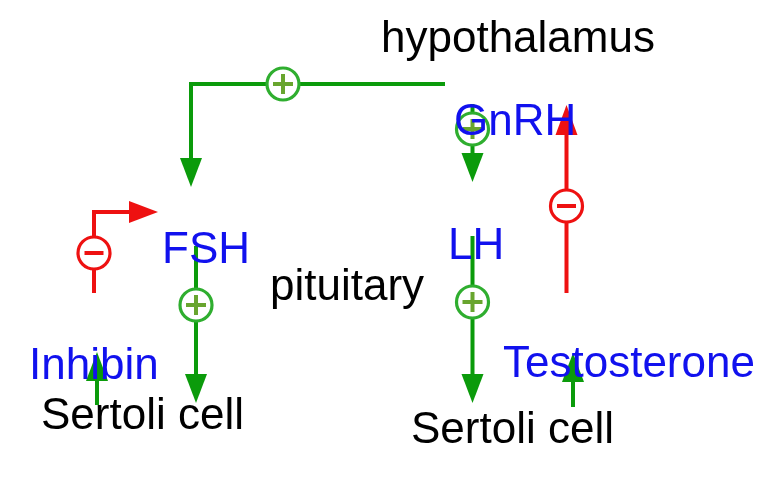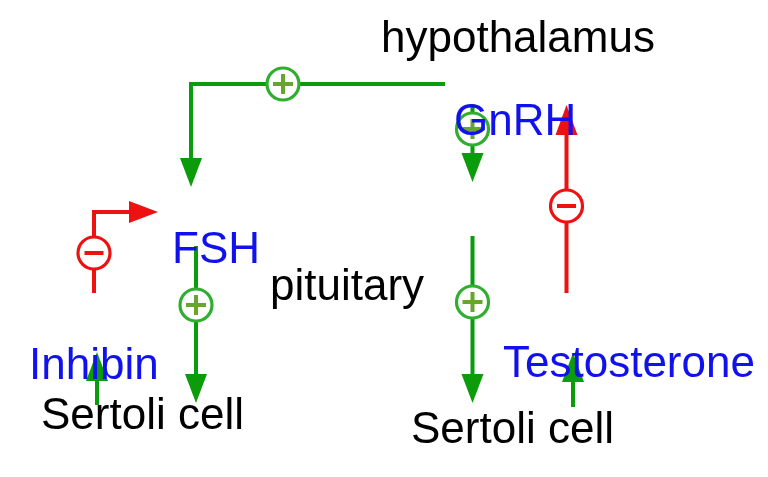--- a/index.html
+++ b/index.html
@@ -99,19 +99,20 @@
     </g>
   </svg>
 
   <div class="lbl black" style="left:381px;top:15px">hypothalamus</div>
   <div class="lbl blue" style="left:454px;top:62px">GnRH</div>
 
   <div class="lbl black two-line" style="left:270px;top:152px">
     <span class="line">pituitary</span>
   </div>
 
-  <div class="lbl blue" style="left:172px;top:190px">FSH</div>
+  <div class="lbl blue" style="left:162px;top:190px">FSH</div>
+  <div class="lbl blue" style="left:448px;top:186px">LH</div>
   <div class="lbl blue" style="left:29px;top:306px">Inhibin</div>
   <div class="lbl blue" style="left:503px;top:304px">Testosterone</div>
   <div class="lbl black" style="left:41px;top:392px">Sertoli cell</div>
   <div class="lbl black" style="left:411px;top:406px">Sertoli cell</div>
 
 </div>
 
 </body></html>

